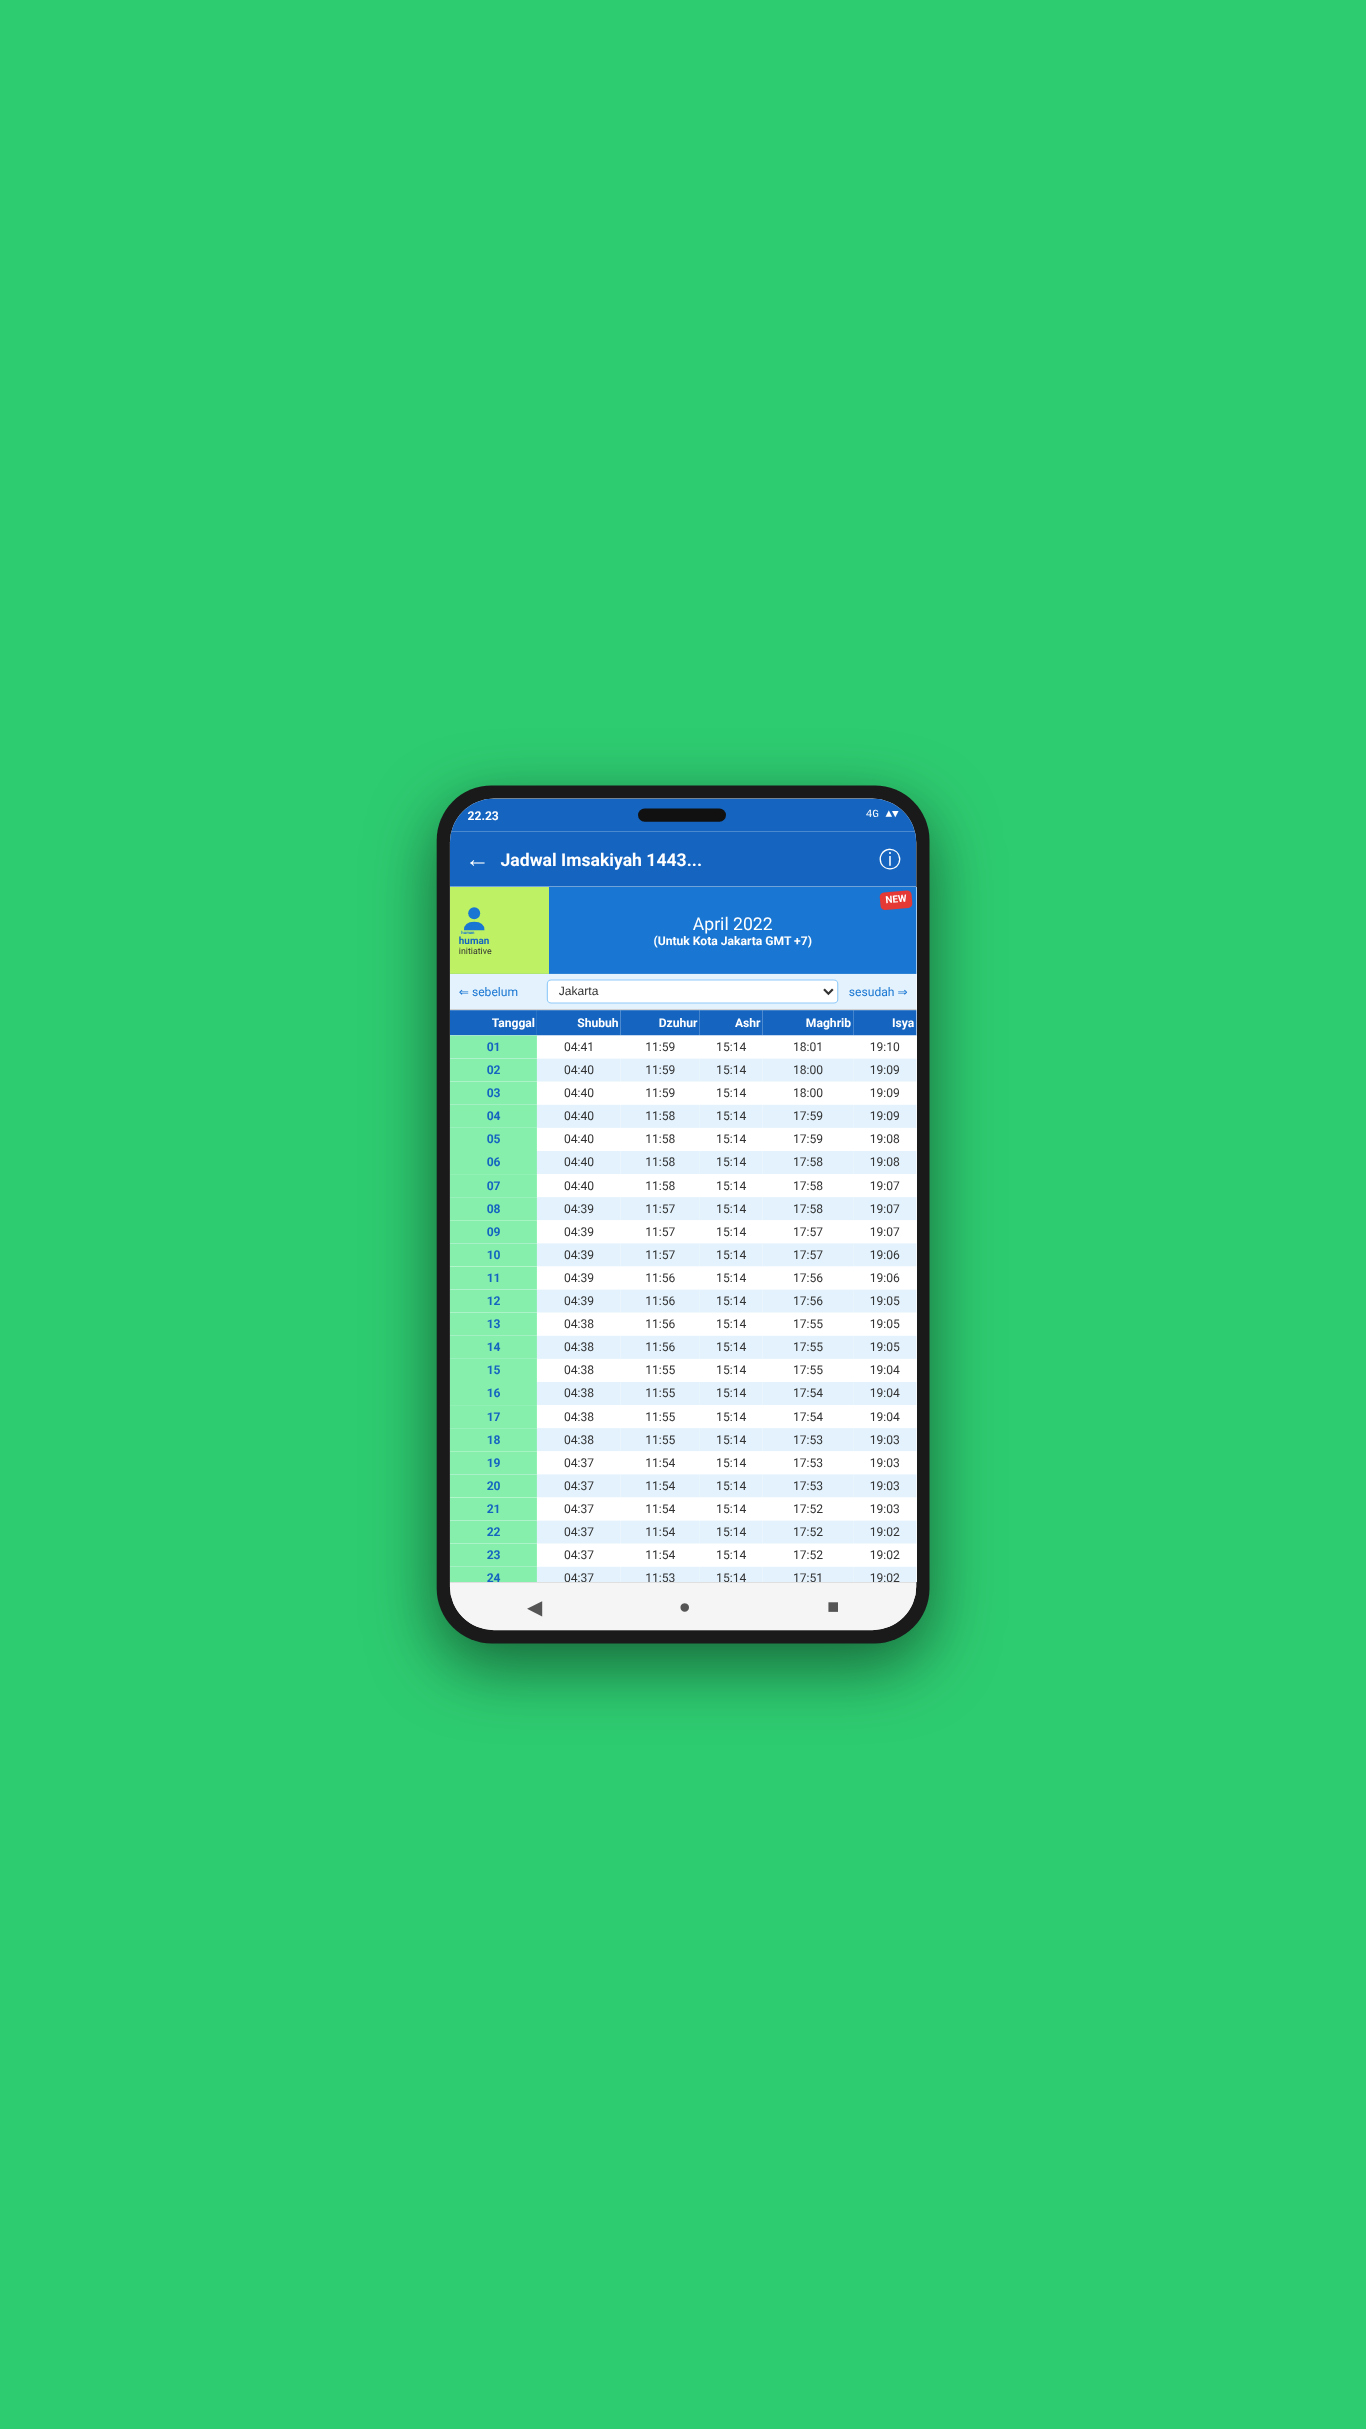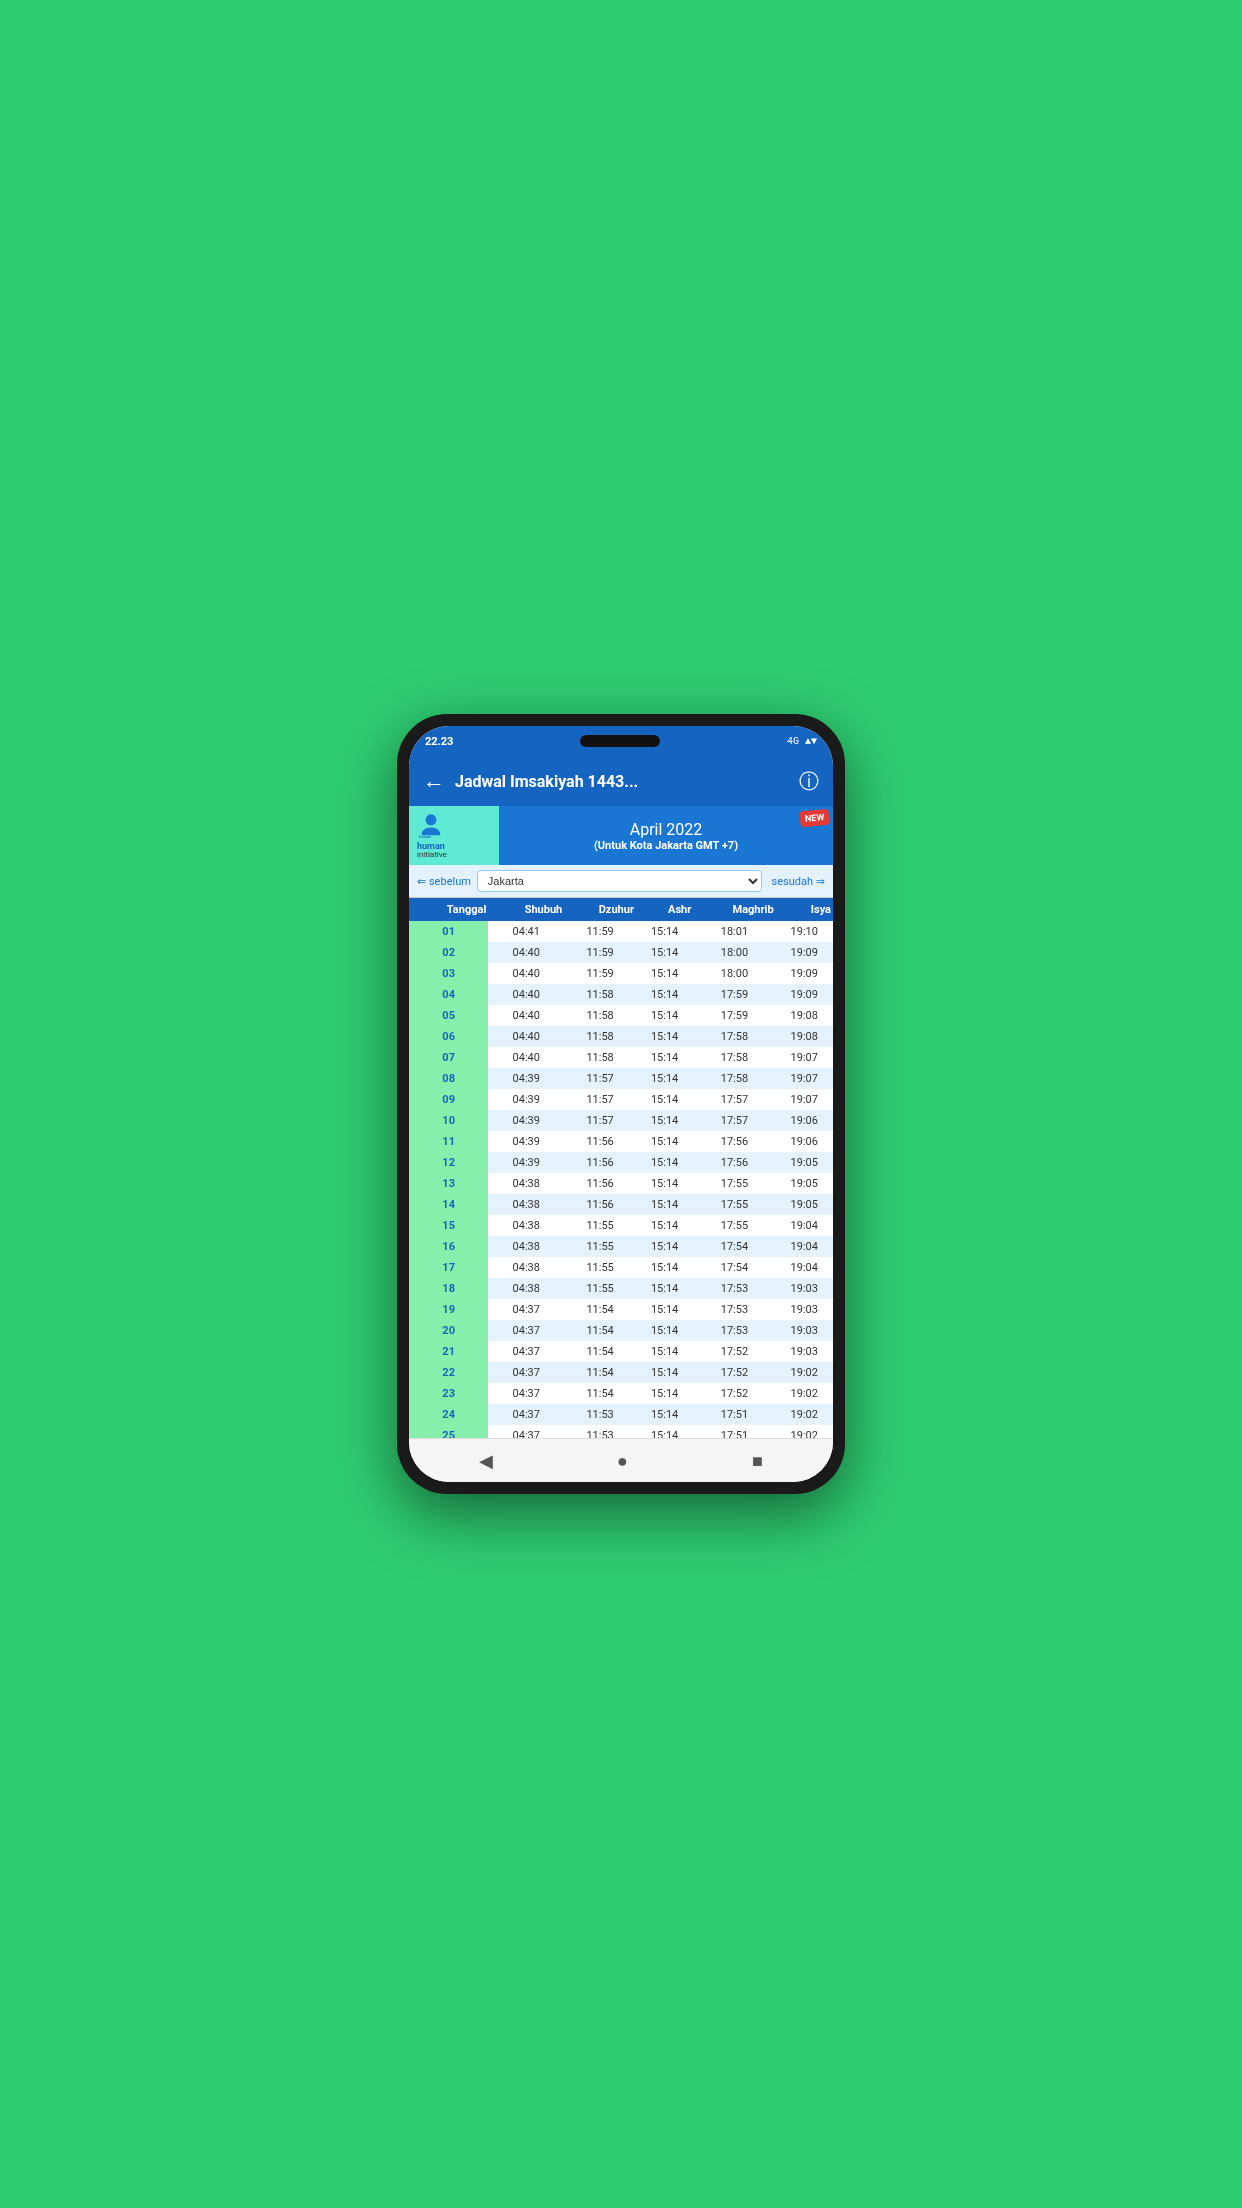--- a/index.html
+++ b/index.html
@@ -86,22 +86,22 @@
     }
     
     .month-header {
       background: #1976d2;
       display: flex;
       align-items: stretch;
       position: relative;
       min-height: 58px;
     }
     .logo-box {
-      background: #5eead4;
-      padding: 6px 8px;
+      background: #bef264;
+      padding: 16px 8px;
       display: flex;
       align-items: center;
       min-width: 90px;
     }
     .logo-human {
       display: flex;
       flex-direction: column;
       align-items: flex-start;
     }
     .logo-icon {
@@ -157,21 +157,21 @@
       align-items: center;
       background: #e3f2fd;
       padding: 5px 8px;
       font-size: 11px;
       border-bottom: 1px solid #ccc;
     }
     .city-row .prev-btn {
       color: #1976d2;
       cursor: pointer;
       font-size: 11px;
-      margin-right: 0;
+      margin-right: 20px;
     }
     .city-row .next-btn {
       color: #1976d2;
       cursor: pointer;
       font-size: 11px;
       margin-left: 4px;
     }
     .city-row .city-select {
       flex: 1;
       padding: 3px 6px;

